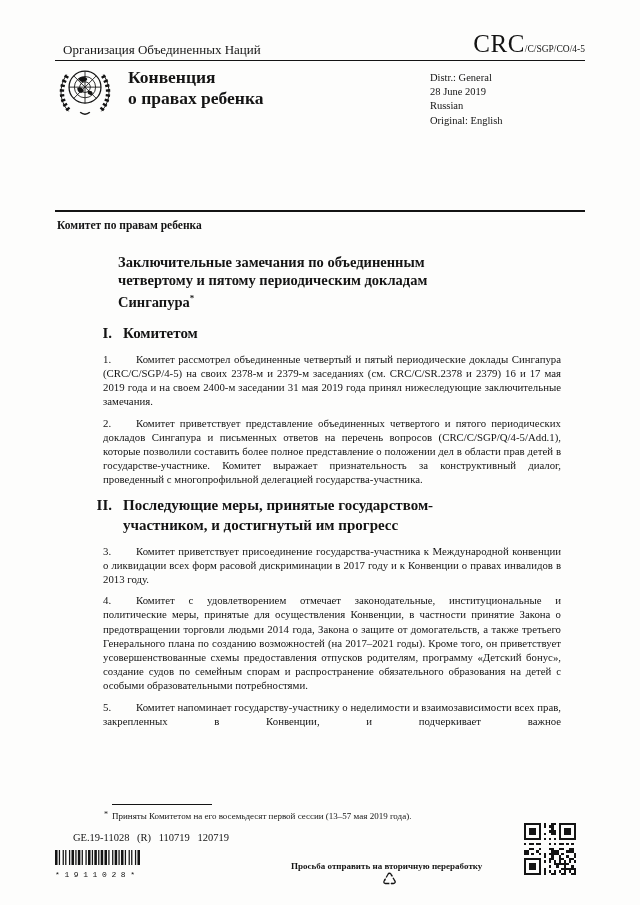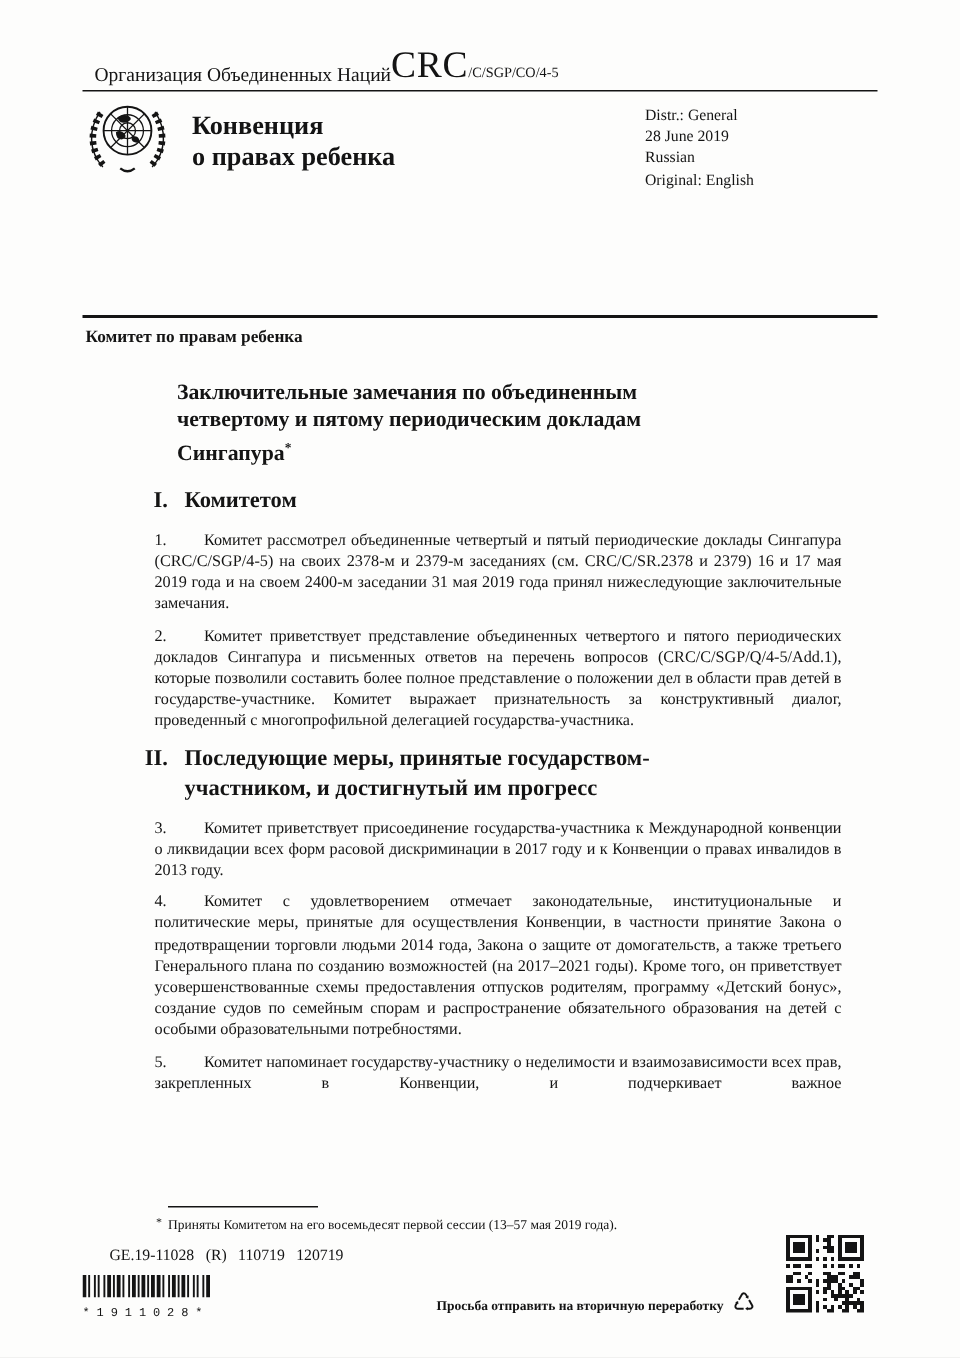--- a/index.html
+++ b/index.html
@@ -5,29 +5,29 @@
   * { margin:0; padding:0; box-sizing:border-box; }
   html,body { background:#e8e8e8; }
   .page {
     position:relative; width:640px; height:905px; margin:0 auto;
     background:#fdfdfc; color:#141414; overflow:hidden;
     font-family:"Liberation Serif","DejaVu Serif",serif;
   }
   
   .header-row {
     position:absolute; top:30px; left:55px; width:530px;
-    display:flex; align-items:flex-end;
+    display:flex; justify-content:space-between; align-items:flex-end;
     border-bottom:1.2px solid #141414; padding-bottom:2px;
   }
   .org-name { font-size:13px; padding-left:8px; }
   .doc-symbol { white-space:nowrap; }
   .doc-symbol .main { font-size:25px; font-weight:normal; letter-spacing:.5px; }
   .doc-symbol .suffix { font-size:9.5px; }
   
-  .masthead { position:absolute; top:62px; left:56px; display:flex; align-items:center; }
+  .masthead { position:absolute; top:62px; left:56px; display:flex; align-items:flex-start; }
   .conv-title { margin-left:14px; margin-top:5px; font-weight:bold; font-size:17.5px; line-height:21px; }
   .distr-block { position:absolute; top:71px; left:430px; font-size:10.5px; line-height:14.2px; }
   
   .thick-rule { position:absolute; top:210px; left:55px; width:530px; height:2px; background:#141414; }
   .committee { position:absolute; top:219px; left:57px; font-weight:bold; font-size:11.5px; }
   
   .content { position:absolute; top:253px; left:55px; width:523px; }
   .doc-title { margin:0 0 12px 63px; width:350px; font-weight:bold; font-size:14.5px; line-height:18px; }
   .doc-title sup { font-size:9px; }
   .section-heading { display:flex; margin:8px 0 9px 0; font-weight:bold; font-size:15px; line-height:20px; }
@@ -46,21 +46,21 @@
   .fn-marker { font-size:8px; vertical-align:2px; padding-right:4px; }
   
   .ge-line { position:absolute; top:832px; left:73px; font-size:10.5px; word-spacing:5px; }
   .barcode-block { position:absolute; top:850px; left:55px; width:86px; }
   .barcode-text {
     margin-top:1px; font-family:"Liberation Mono","DejaVu Sans Mono",monospace;
     font-size:8px; letter-spacing:4.6px; white-space:nowrap;
   }
   .recycle-line {
     position:absolute; top:861px; left:291px; display:flex; align-items:center;
-    font-weight:bold; font-size:9px;
+    font-weight:bold; font-size:9px;flex-direction:column;
   }
   .recycle-glyph { font-family:"DejaVu Sans",sans-serif; font-size:17px; font-weight:normal; margin-left:6px; line-height:1; }
   .qr { position:absolute; top:823px; left:524px; }
 </style>
 </head>
 <body>
 
 <div class="page">
 
   <div class="header-row">

